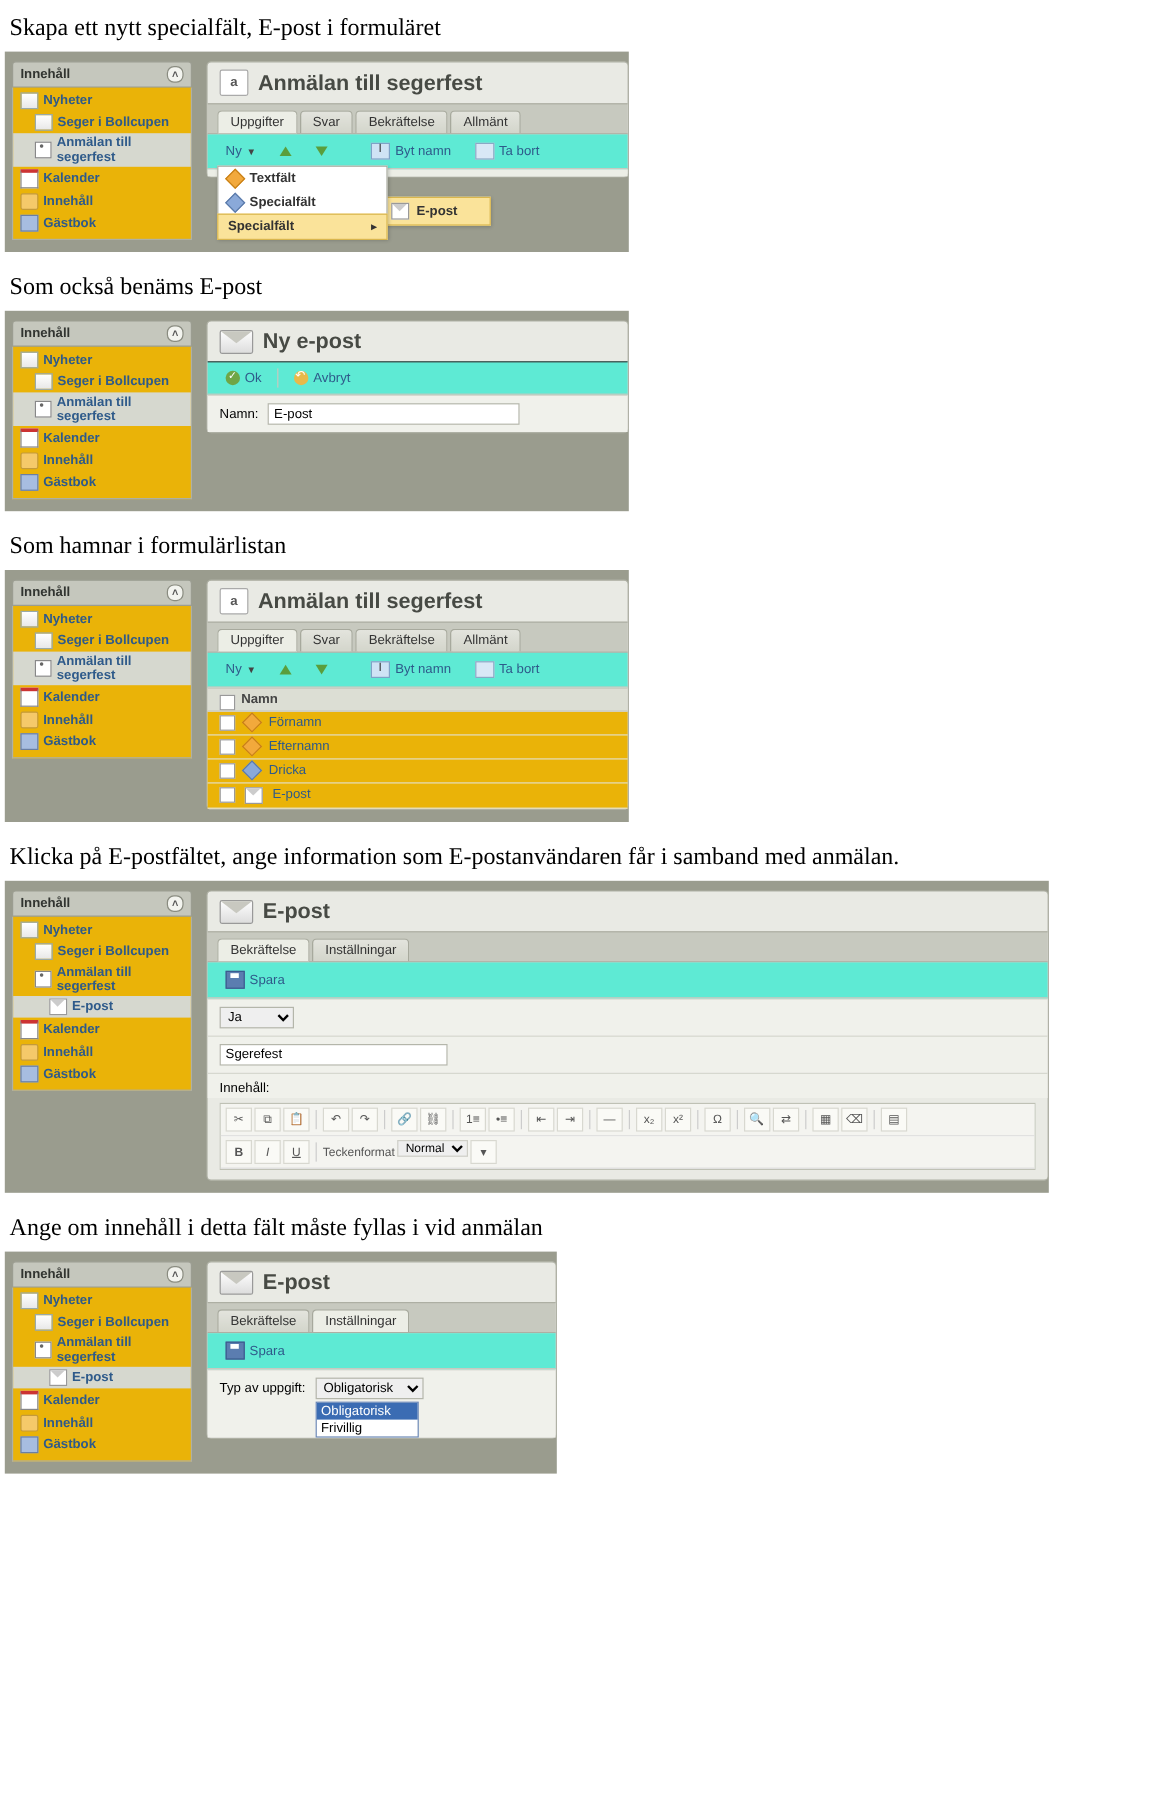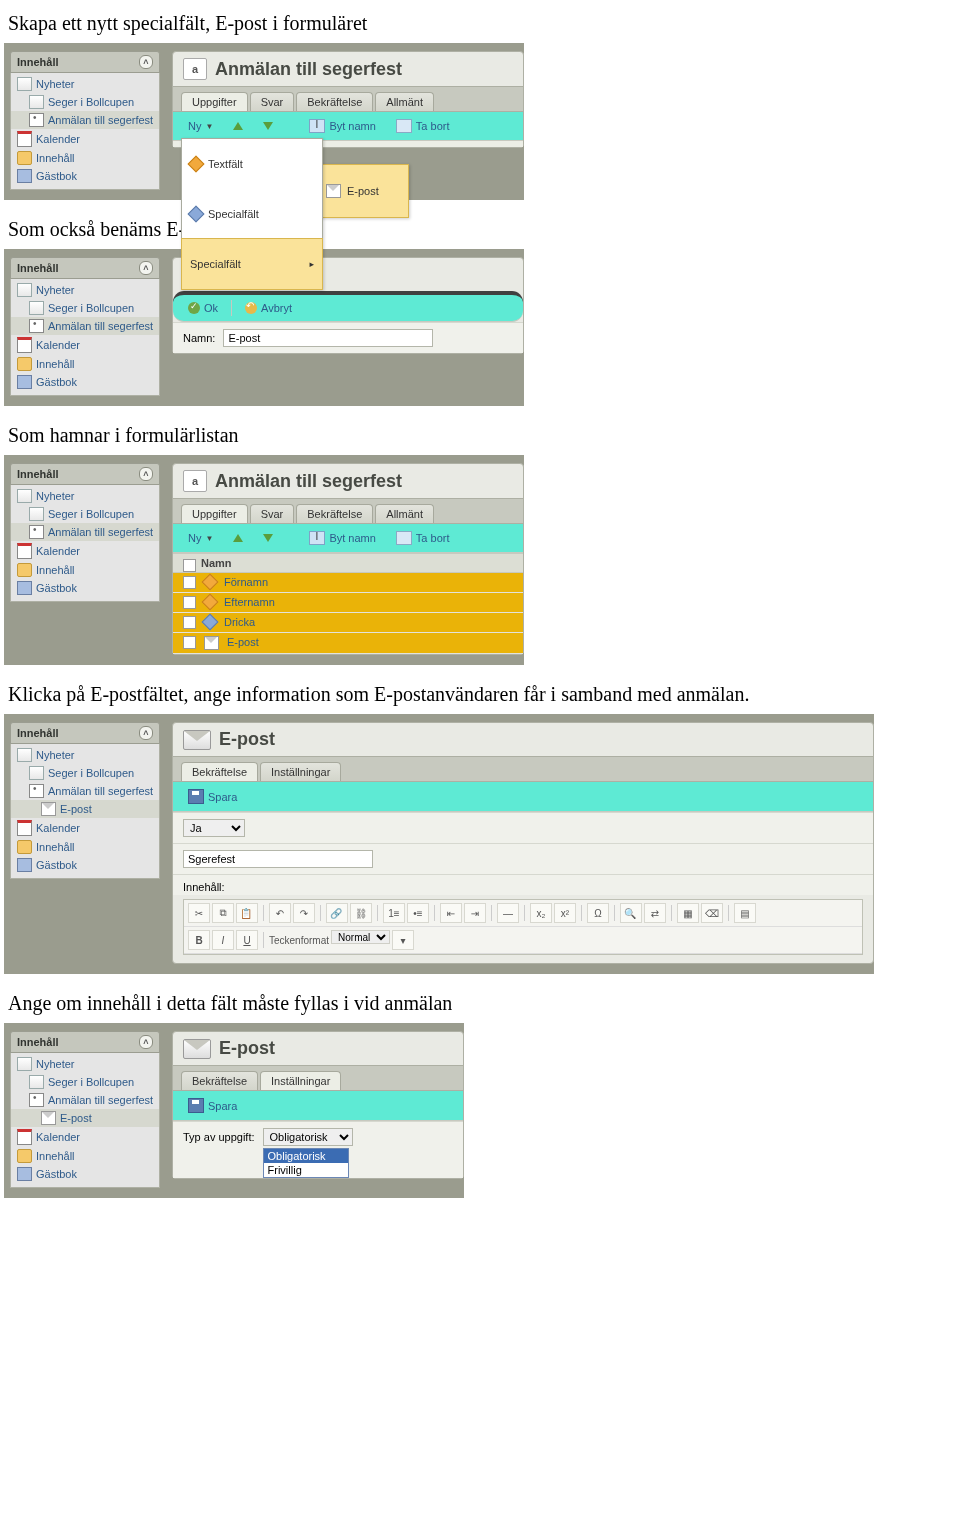--- a/index.html
+++ b/index.html
@@ -47,24 +47,25 @@
     align-items: center;
   }
   .chev {
     width: 12px; height: 12px; border-radius: 6px;
     background: #f3f4ef;
     border: 1px solid #8a8c80;
     display: inline-flex; align-items: center; justify-content: center;
     font-size: 9px; color: #555;
   }
   .sidebar-list {
-    background: #e5e5e5;
+    background: #eab308;
     border: 1px solid #aeb0a4;
     border-top: none;
     padding: 2px 0 4px 0;
+    font-weight: bold;
   }
   .sb-item {
     padding: 2px 4px 2px 6px;
     display: flex;
     align-items: center;
     gap: 4px;
     color: #2e5a8a;
   }
   .sb-item.active { background: #d6d8cf; }
   .sb-indent1 { padding-left: 18px; }
@@ -181,25 +182,26 @@
     top: 26px;
     left: 8px;
     width: 140px;
     background: #fff;
     border: 1px solid #a9ab9f;
     box-shadow: 1px 1px 3px rgba(0,0,0,0.2);
     font-size: 11px;
     z-index: 5;
   }
   .dd-item {
-    padding: 19px 8px;
+    padding: 4px 8px;
     display: flex;
     align-items: center;
     gap: 6px;
     color: #333;
+    font-weight: bold;
   }
   .dd-item.highlight {
     background: #fae39a;
     border: 1px solid #d9b64e;
     margin: -1px;
   }
   .ic-diamond-o { width:10px;height:10px;transform:rotate(45deg);background:#f2a93c;border:1px solid #c77f16;}
   .ic-diamond-b { width:10px;height:10px;transform:rotate(45deg);background:#8aa9d9;border:1px solid #5a79a8;}
   .submenu {
     position: absolute;
@@ -450,21 +452,21 @@
             <span class="ic ic-book"></span>
             <span>Gästbok</span>
           </div>
         </div>
     </div>
     <div class="main">
       <div class="title-bar">
         <span class="env-icon"></span>
         <span class="title-text">Ny e-post</span>
       </div>
-      <div class="toolbar" style="border-top:4px solid #404040;border-radius:11px;">
+      <div class="toolbar" style="border-top:1px solid #404040;">
         <span class="tbtn">
           <span class="ic-ok"></span>
           <span>Ok</span>
         </span>
         <span style="width:1px;height:16px;background:#c7c9bf;"></span>
         <span class="tbtn">
           <span class="ic-cancel"></span>
           <span>Avbryt</span>
         </span>
       </div>

